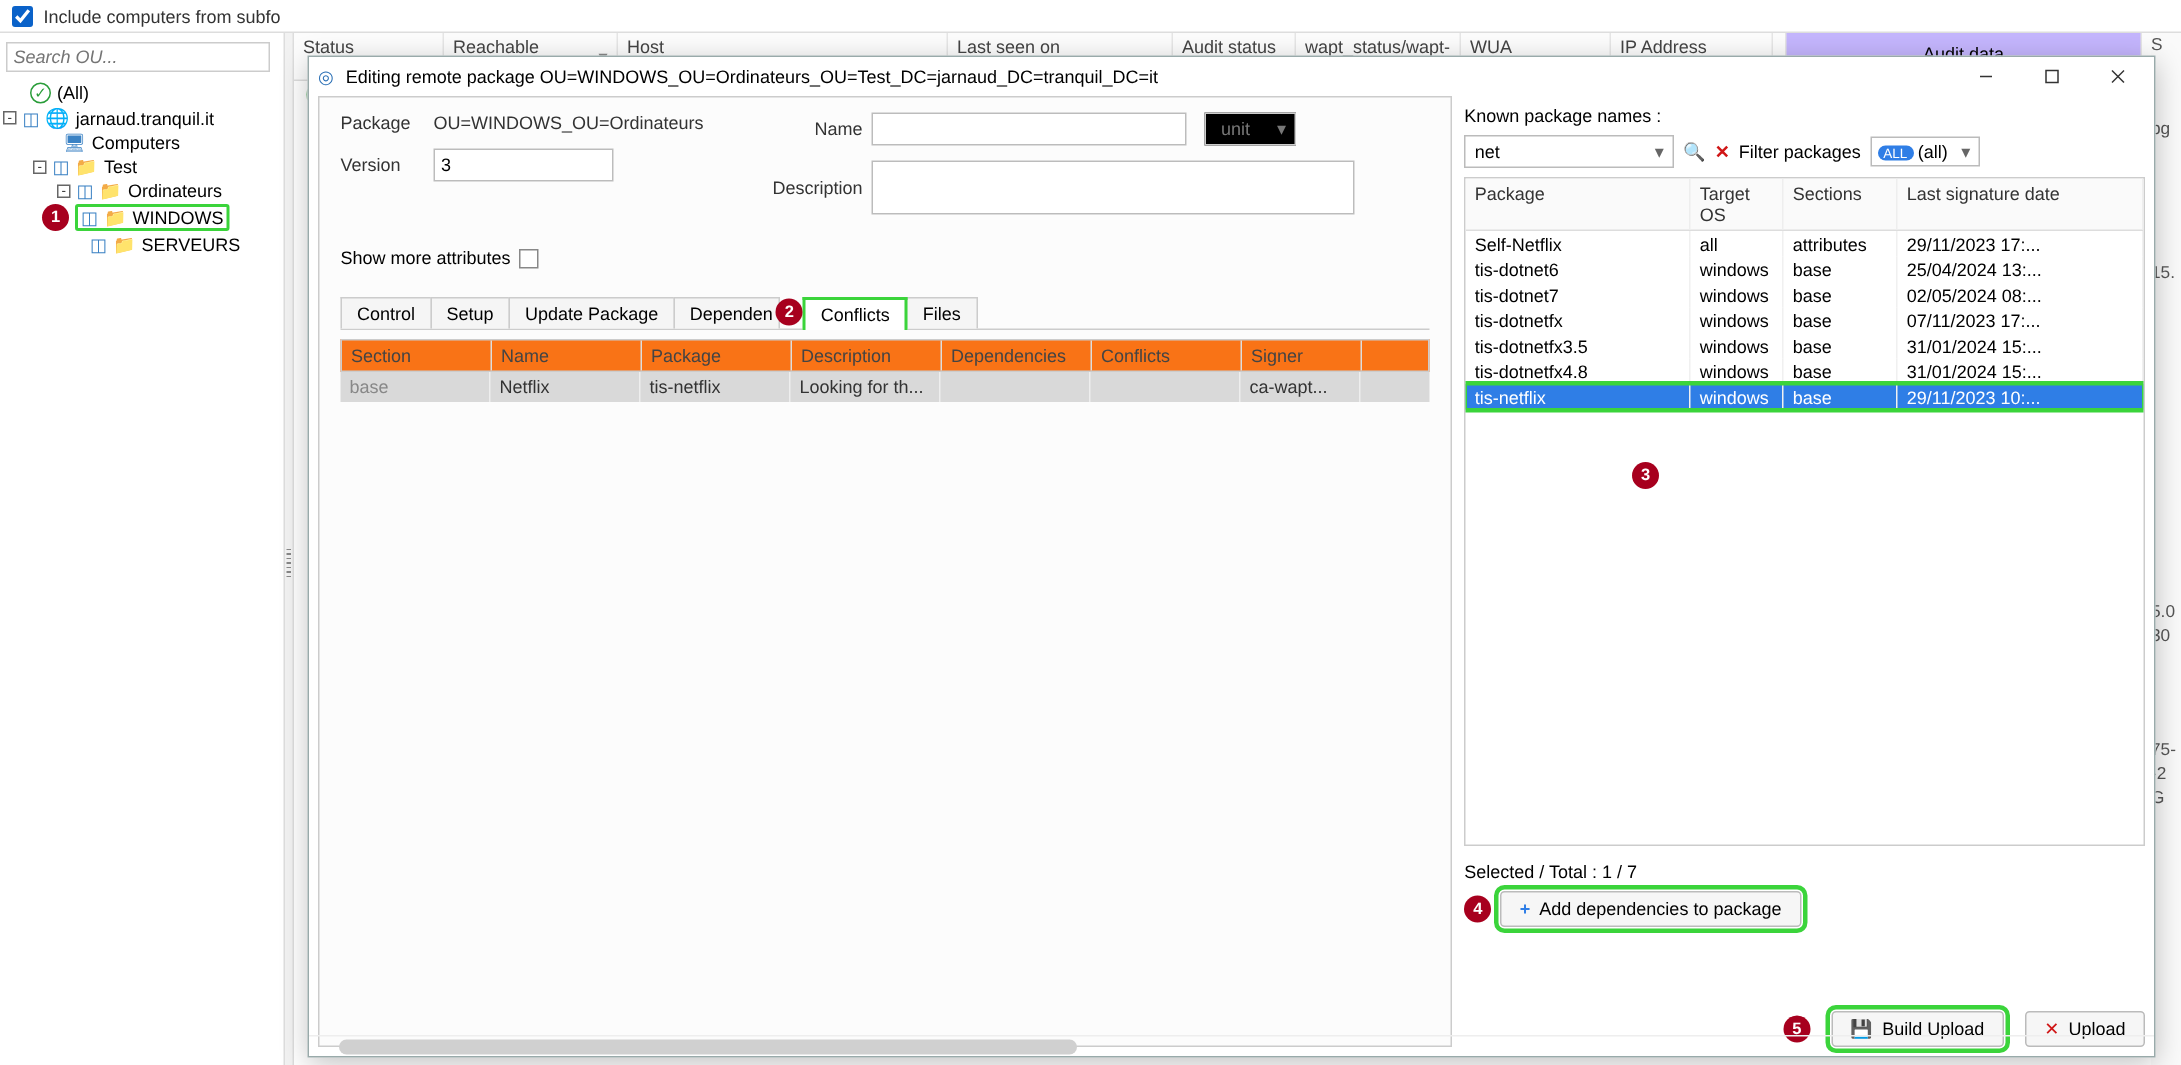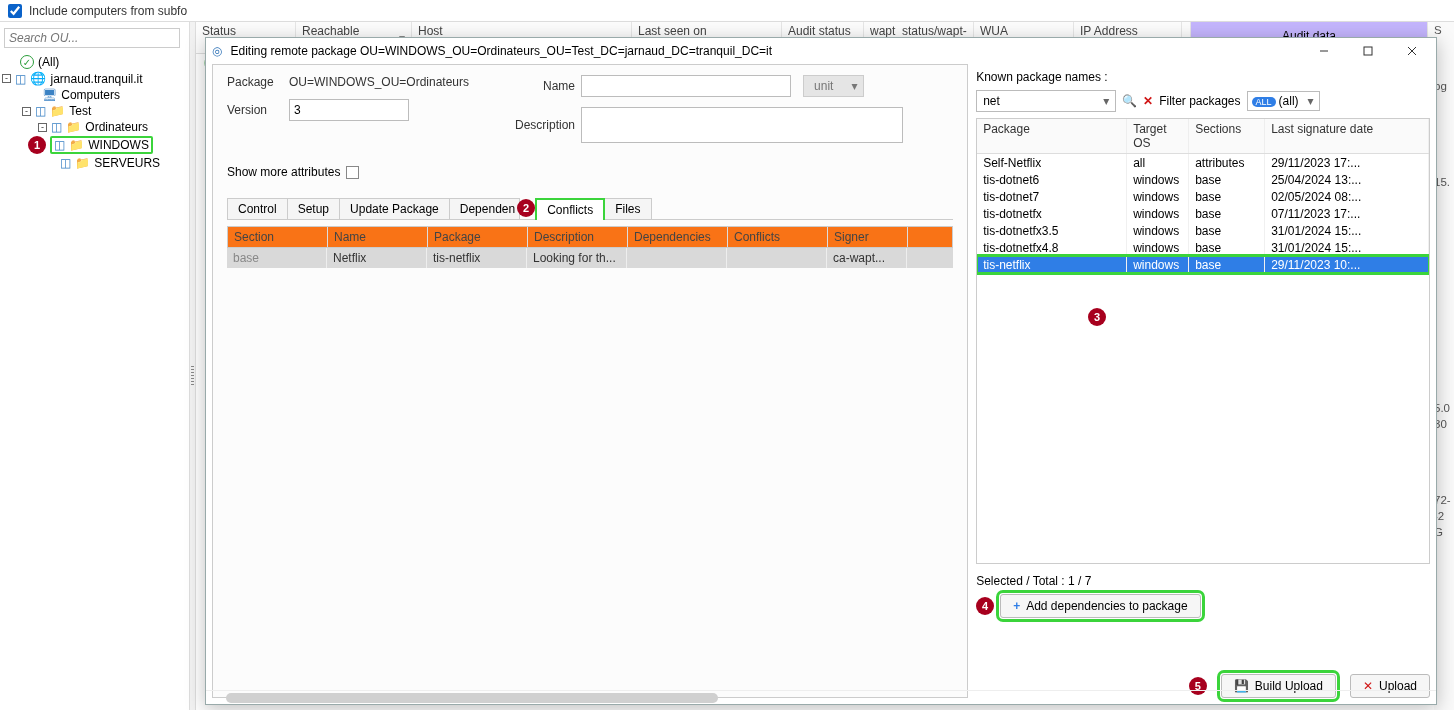--- a/index.html
+++ b/index.html
@@ -162,21 +162,21 @@
       <span>Hardware inven...</span>
     </div>
   </div>
 
   <div class="right-strip">
     <div>S</div>
     <div style="margin-top:40px;">pg</div>
     <div style="margin-top:80px;">15.</div>
     <div style="margin-top:210px;">5.0</div>
     <div>30</div>
-    <div style="margin-top:60px;">72-</div>
+    <div style="margin-top:60px;">75-</div>
     <div>-2</div>
     <div>G</div>
   </div>
 </div>
 
 <div class="dialog">
   <div class="dlg-title">
     <span style="color:#2a6fb5;">◎</span>
     <span>Editing remote package OU=WINDOWS_OU=Ordinateurs_OU=Test_DC=jarnaud_DC=tranquil_DC=it</span>
     <span class="spacer"></span>
@@ -209,21 +209,21 @@
           </div>
           <div class="row">
             <span class="lbl">Version</span>
             <input class="inbox" style="width: 120px;" value="3">
           </div>
         </div>
         <div>
           <div class="row">
             <span class="lbl" style="width:76px;text-align:right;">Name</span>
             <input class="inbox" style="width: 210px;">
-            <span style="margin-left:6px; border:1px solid #ccc; padding:3px 30px 3px 10px; color:#777; background:#e5e5e5; position:relative;"><span>unit</span><span style="position:absolute;right:6px;">▾</span></span>
+            <span style="margin-left:6px; border:1px solid #ccc; padding:3px 30px 3px 10px; color:#777; background:#000000; position:relative;"><span>unit</span><span style="position:absolute;right:6px;">▾</span></span>
           </div>
           <div class="row">
             <span class="lbl" style="width:76px;text-align:right;">Description</span>
             <textarea class="inbox" style="width: 322px; height: 36px; resize: none;"></textarea>
           </div>
         </div>
       </div>
 
       <div class="row" style="margin-top:12px;">
         <span>Show more attributes</span>

